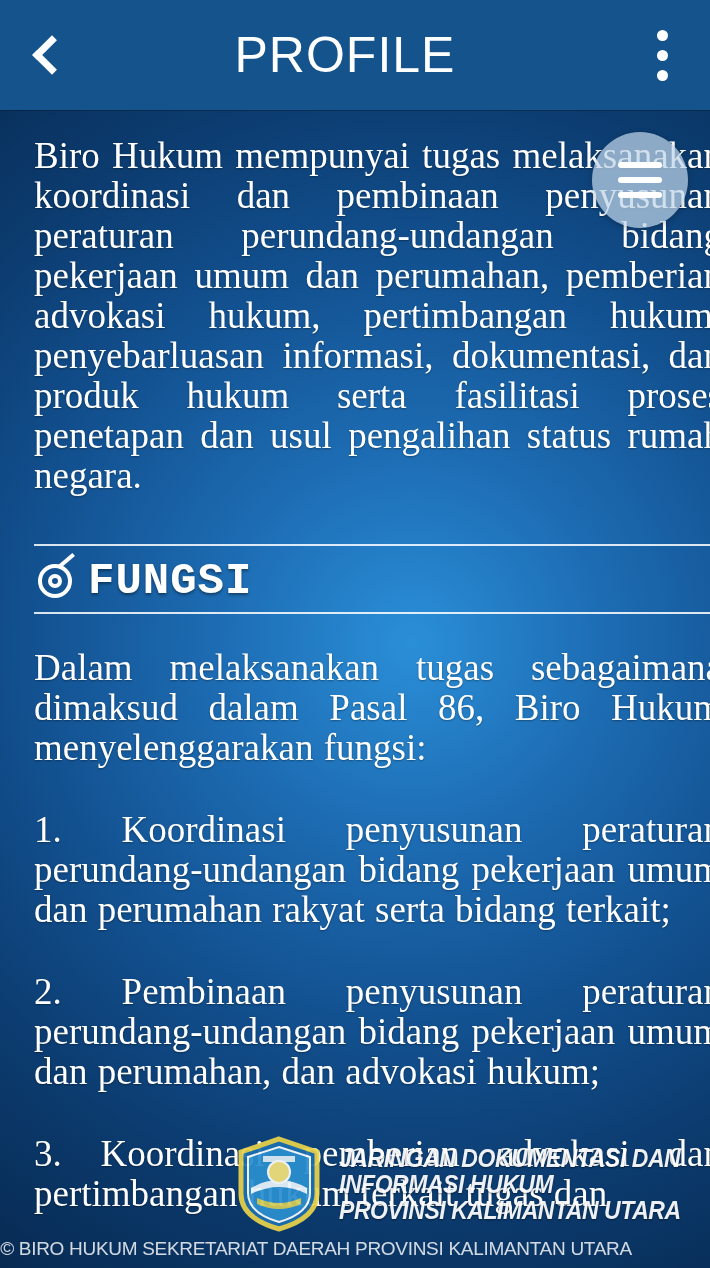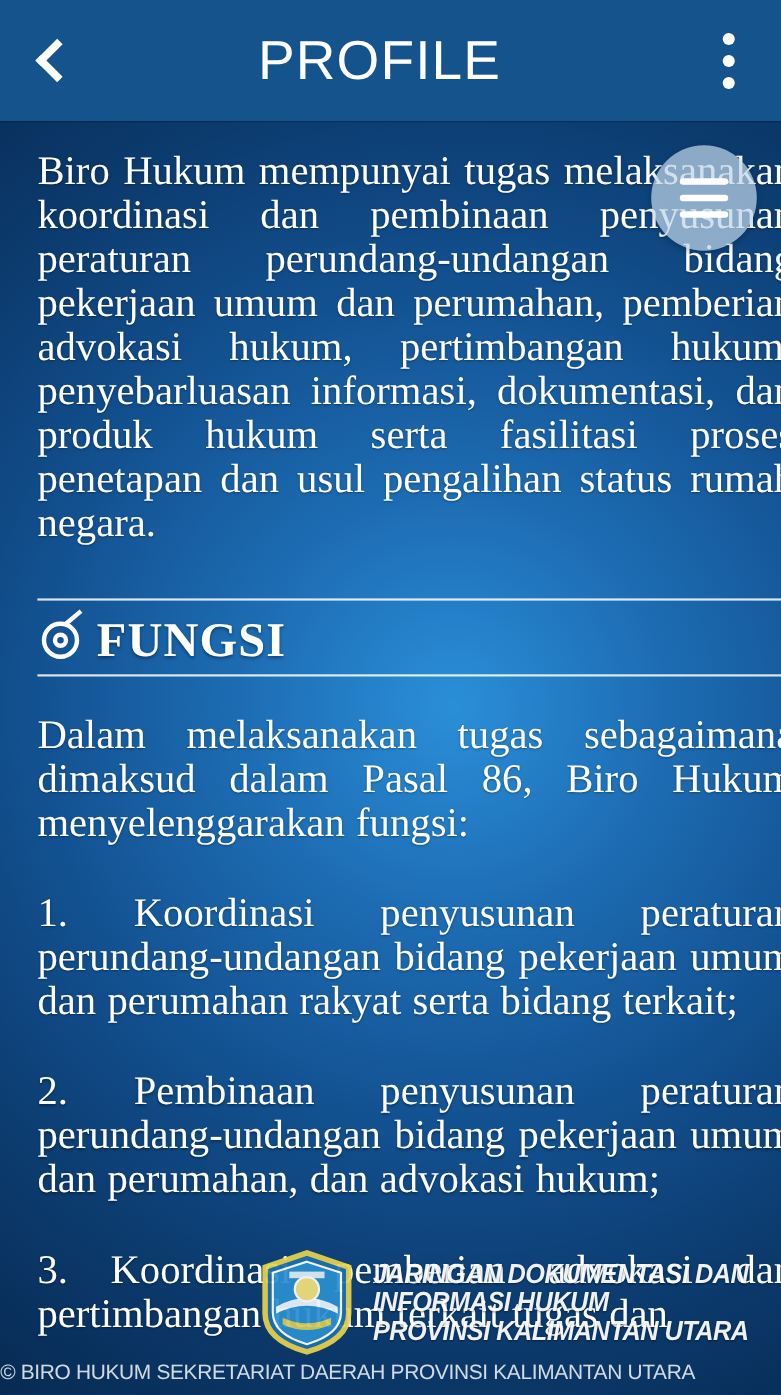--- a/index.html
+++ b/index.html
@@ -112,20 +112,21 @@
   .section-rule {
     height: 2px;
     background: rgba(255,255,255,0.85);
     margin-right: 0;
   }
   .section-head {
     display: flex;
     align-items: center;
     gap: 16px;
     padding: 10px 0 6px 4px;
+    font-family: Liberation Mono, monospace;
   }
   .target-icon {
     width: 34px;
     height: 34px;
     position: relative;
     flex: none;
   }
   .target-icon .ring {
     position: absolute;
     inset: 0;

